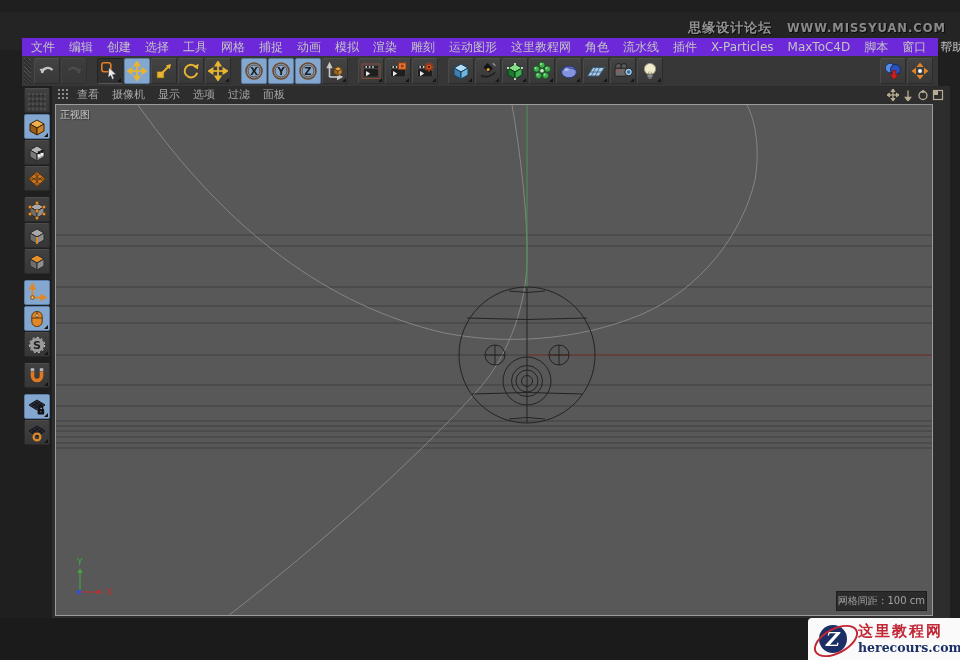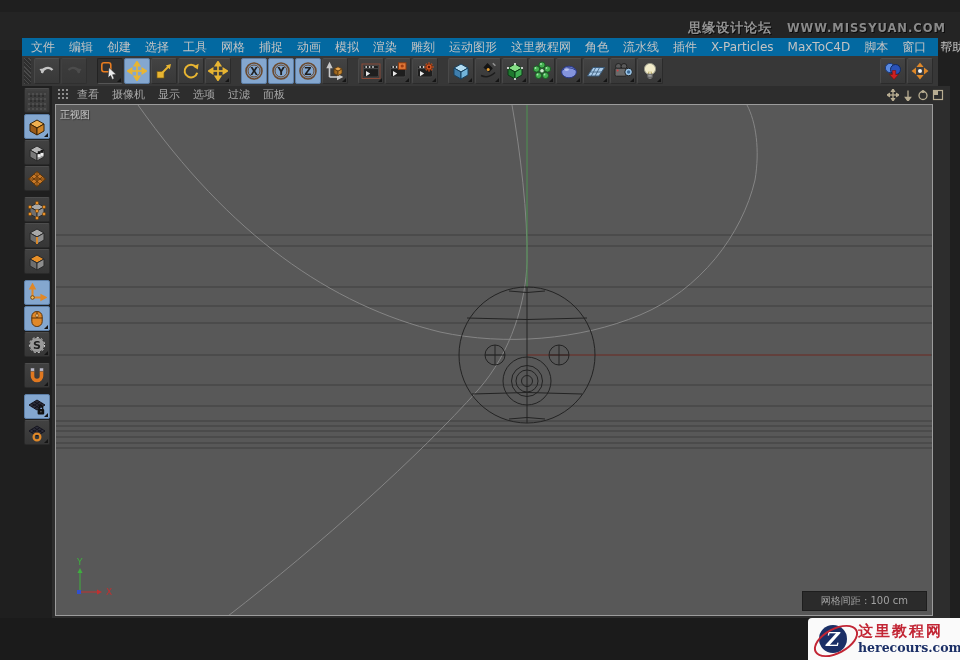--- a/index.html
+++ b/index.html
@@ -6,21 +6,21 @@
     font-family:"DejaVu Sans","Liberation Sans",sans-serif;}
   #app{position:relative;width:960px;height:660px;background:#1f1f1f;}
 
   
   #header{position:absolute;left:0;top:0;width:960px;height:38px;background:#242424;margin-top:12px;}
   #site-watermark{position:absolute;right:14px;top:7px;color:#949494;font-weight:bold;
     font-size:13px;letter-spacing:1px;text-shadow:1px 1px 0 #0c0c0c;white-space:nowrap;}
   #site-watermark .url{font-size:11.5px;color:#8a8a8a;margin-left:9px;}
 
   
-  #menubar{position:absolute;left:22px;top:38px;width:916px;height:18px;background:#0369a1;
+  #menubar{position:absolute;left:22px;top:38px;width:916px;height:18px;background:#6d28d9;
     display:flex;align-items:center;padding-left:9px;box-sizing:border-box;}
   .menu-item{color:#c3c3c3;font-size:12px;margin-right:14px;white-space:nowrap;cursor:default;}
 
   
   #toolbar{position:absolute;left:22px;top:56px;width:916px;height:30px;background:#373737;
     display:flex;align-items:center;box-sizing:border-box;padding-left:2px;}
   .grip{width:7px;height:26px;margin-right:3px;background:repeating-linear-gradient(45deg,#4a4a4a 0 1px,#2e2e2e 1px 3px);}
   .tbtn{position:relative;width:26px;height:26px;margin-right:1px;flex:none;border-radius:2px;
     background:linear-gradient(#434343,#383838);border:1px solid #2b2b2b;border-top-color:#4f4f4f;border-left-color:#494949;
     box-sizing:border-box;display:flex;align-items:center;justify-content:center;}
@@ -45,21 +45,21 @@
   #vp-menubar{position:absolute;left:0;top:0;width:100%;height:17px;display:flex;align-items:center;}
   #vp-menu-items{display:flex;align-items:center;}
   .vp-menu-item{color:#a8a8a8;font-size:11px;margin-right:13px;white-space:nowrap;}
   #vp-grid-icon{margin:0 8px 0 5px;}
   #vp-nav{margin-left:auto;display:flex;align-items:center;margin-right:5px;}
   .vp-nav-btn{width:15px;height:13px;display:flex;align-items:center;justify-content:center;}
   #view-area{position:absolute;left:3px;top:18px;width:876px;height:510px;border:1px solid #9c9c9c;background:#585858;}
   #scene-svg{position:absolute;left:0;top:0;}
   #view-label{position:absolute;left:4px;top:3px;color:#c8c8c8;font-size:10px;text-shadow:1px 1px 1px #333;}
   #grid-spacing{position:absolute;right:5px;bottom:4px;background:#2b2b2b;color:#a2a2a2;font-size:10px;
-    padding:2px 18px;border:1px solid #1e1e1e;}
+    padding:2px 1px;border:1px solid #1e1e1e;}
 
   
   #footer{position:absolute;left:0;top:618px;width:960px;height:42px;background:#1b1b1b;}
   #badge{position:absolute;right:0;bottom:0;width:152px;height:42px;background:#fafafa;border-radius:4px 0 0 0;
     display:flex;align-items:center;padding-left:6px;box-sizing:border-box;}
   #badge-logo{position:relative;width:40px;height:38px;flex:none;}
   #badge-circle{position:absolute;left:5px;top:5px;width:28px;height:28px;border-radius:50%;background:#1b2f66;
     color:#fff;font-family:"DejaVu Serif","Liberation Serif",serif;font-weight:bold;font-style:italic;font-size:19px;
     display:flex;align-items:center;justify-content:center;}
   #badge-orbit{position:absolute;left:-2px;top:8px;width:44px;height:22px;border:2px solid #c22534;border-radius:50%;

